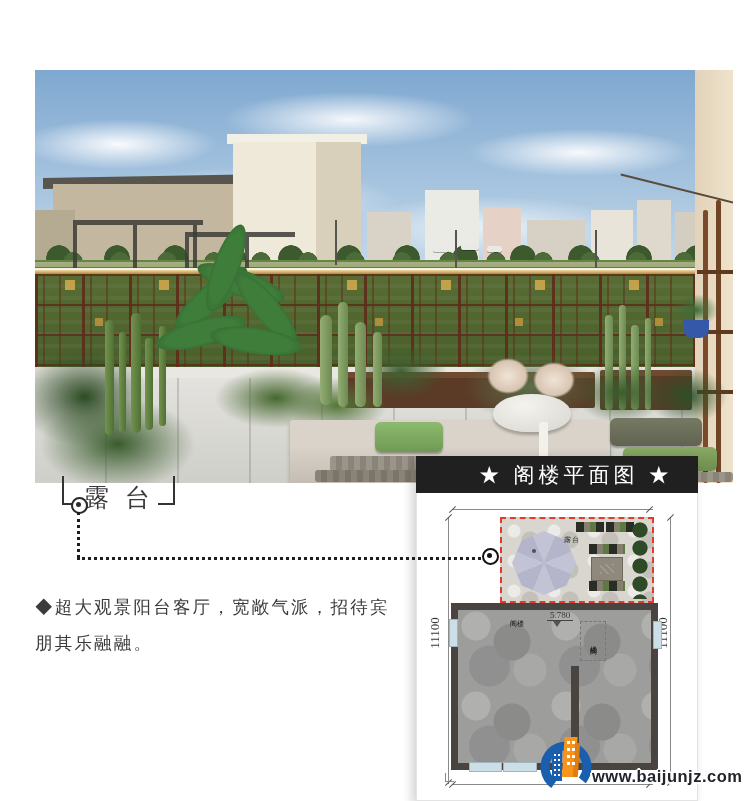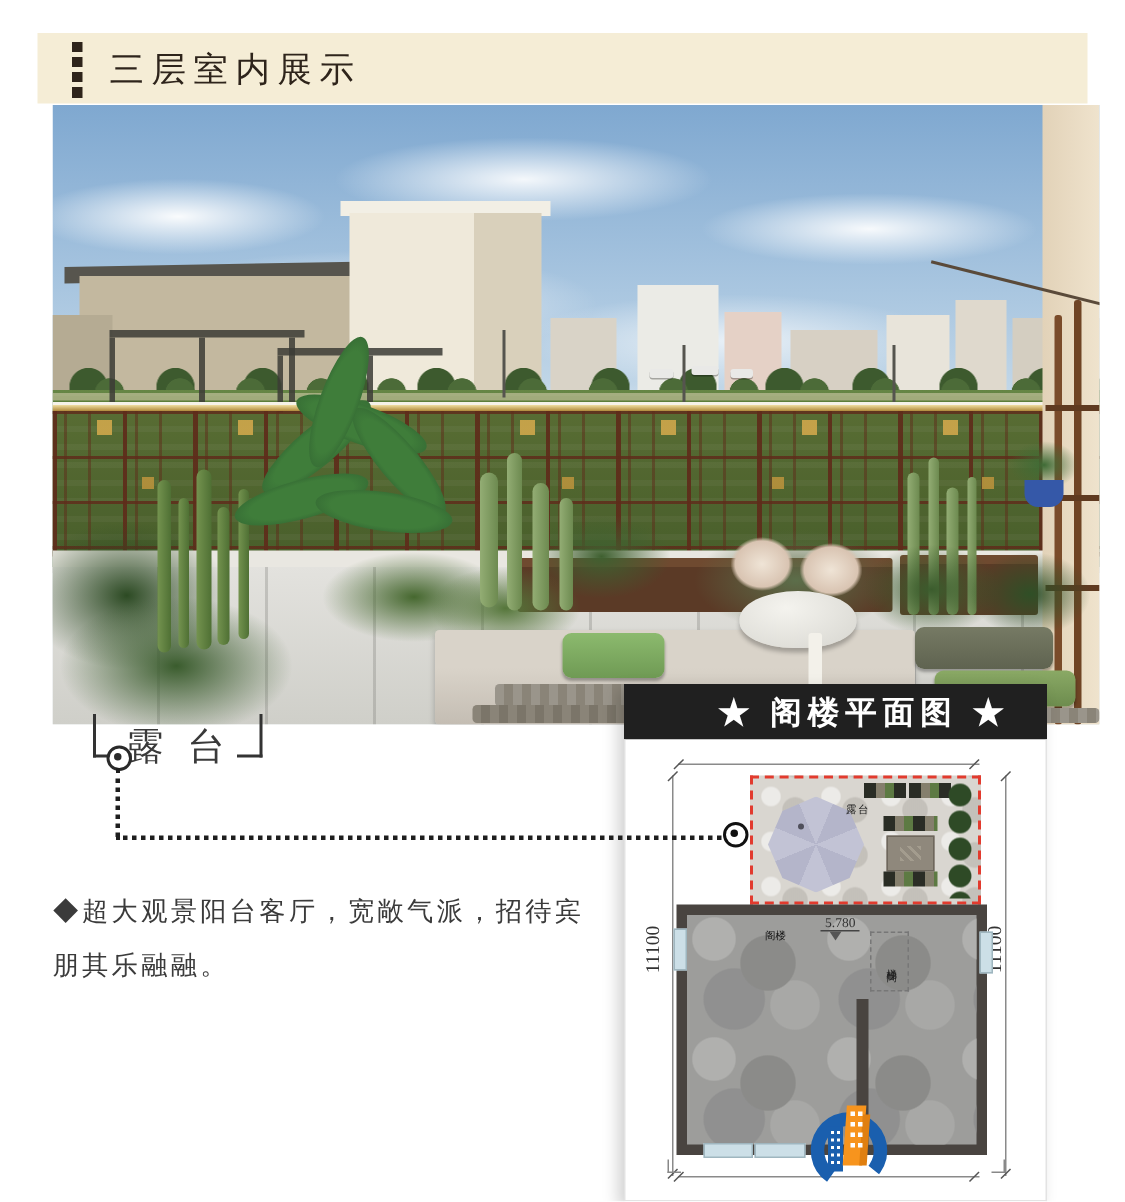--- a/index.html
+++ b/index.html
@@ -93,21 +93,21 @@
   .lead-v{position:absolute;left:77px;top:512px;height:46px;border-left:3px dotted #1e1e1e;z-index:7;}
   .lead-h{position:absolute;left:77px;top:557px;width:404px;border-top:3px dotted #1e1e1e;z-index:7;}
   
   .note{position:absolute;left:35px;top:589px;color:#3b3b3b;font-size:17.5px;
       letter-spacing:2.2px;line-height:36px;z-index:2;}
   .note div{white-space:nowrap;}
   
   .plan{position:absolute;left:416px;top:456px;width:282px;height:345px;z-index:5;
       box-shadow:-4px 4px 10px rgba(0,0,0,.18);}
   .plan-header{height:37px;background:#202020;color:#fff;display:flex;align-items:center;
-      justify-content:center;font-size:21px;font-weight:bold;letter-spacing:4px;white-space:nowrap;padding-left:38px;}
+      justify-content:center;font-size:21px;font-weight:normal;letter-spacing:4px;white-space:nowrap;padding-left:38px;}
   .plan-body{position:absolute;left:0;top:37px;width:280px;height:307px;background:#fff;
       border:1px solid #e3e3e3;border-top:none;}
   .dimfont{font-family:"Liberation Serif",serif;color:#333;}
   .dim-line{position:absolute;background:#8a8a8a;}
   .tick{position:absolute;width:9px;height:1px;background:#555;transform:rotate(-45deg);}
   .dim-top-label{position:absolute;left:35px;top:0px;width:201px;text-align:center;font-size:13px;}
   .dim-side-label{position:absolute;top:132px;width:60px;text-align:center;font-size:13px;
       transform:rotate(-90deg);}
   .terrace-area{position:absolute;left:83px;top:24px;width:150px;height:82px;
       border:2px dashed #e23b2e;
@@ -162,24 +162,20 @@
   .logo-url{position:absolute;left:54px;top:36px;font-size:16.5px;font-weight:bold;color:#23232b;
       letter-spacing:.5px;white-space:nowrap;
       text-shadow:-2px 0 0 #fff,2px 0 0 #fff,0 -2px 0 #fff,0 2px 0 #fff,
                   -1px -1px 0 #fff,1px -1px 0 #fff,-1px 1px 0 #fff,1px 1px 0 #fff;}
 </style>
 </head>
 <body>
 
 <div id="page">
 
-  <div class="band">
-    <div class="dashbar"></div>
-    <div class="band-title">三层室内展示</div>
-  </div>
 
   <div class="photo">
     <div class="sky"></div>
 
     <div class="bld" style="left:8px;top:106px;width:224px;height:11px;background:#57554e;transform:skewY(-1deg);"></div>
     <div class="bld bwin" style="left:18px;top:114px;width:204px;height:76px;background:#c3b89f;"></div>
     <div class="bld bwin" style="left:0;top:140px;width:40px;height:50px;background:#b5ab93;"></div>
     <div class="bld" style="left:192px;top:64px;width:140px;height:10px;background:#f2efe5;"></div>
     <div class="bld bwin" style="left:198px;top:72px;width:128px;height:118px;background:linear-gradient(90deg,#efe9da 0 65%,#d9d0bb 65%);"></div>
     <div class="bld bwin" style="left:332px;top:142px;width:44px;height:48px;background:#d9d3c7;"></div>
@@ -366,15 +362,16 @@
         <rect x="29" y="10" width="3" height="3"></rect>
           <rect x="34" y="10" width="3" height="3"></rect>
         <rect x="29" y="17" width="3" height="3"></rect>
           <rect x="34" y="17" width="3" height="3"></rect>
         <rect x="29" y="24" width="3" height="3"></rect>
           <rect x="34" y="24" width="3" height="3"></rect>
         <rect x="29" y="31" width="3" height="3"></rect>
           <rect x="34" y="31" width="3" height="3"></rect>
       </g>
     </svg>
+    <div class="logo-url">www.baijunjz.com</div>
   </div>
 
 </div>
 
 </body></html>

